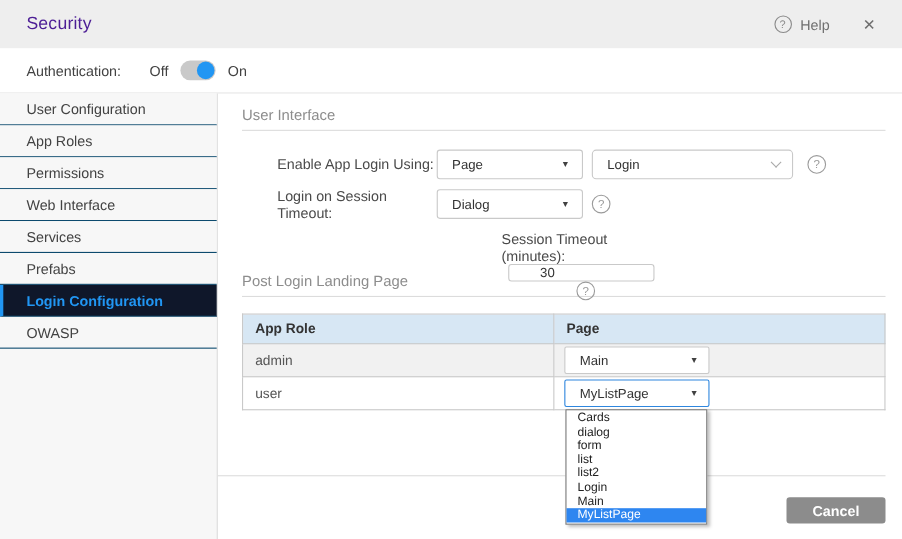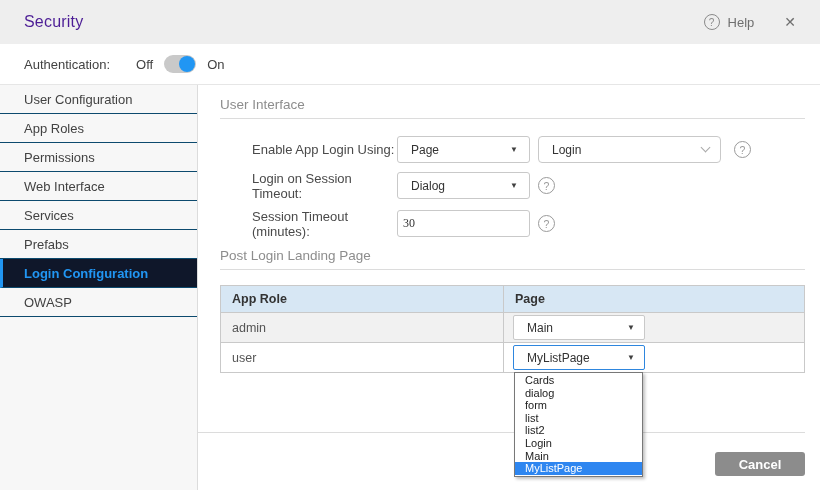--- a/index.html
+++ b/index.html
@@ -41,37 +41,37 @@
   }
   .side-item.selected {
     background:#0f172a; color:#2196f3; font-weight:bold;
     border-left:3px solid #2196f3; padding-left:21px;
   }
   .content { flex:1; position:relative; padding:12px 15px 0 22px; }
   .section-title { font-size:13.5px; color:#8d8d8d; }
   .rule { border:none; border-top:1px solid #dcdcdc; margin:6px 0 0 0; }
   
   .form-row { display:flex; align-items:center; height:27px;margin-left:32px; }
-  .row-1 { margin-top:17px; } .row-2 { margin-top:9px; } .row-3 { margin-top:11px; }
+  .row-1 { margin-top:17px; } .row-2 { margin-top:9px; } .row-3 { margin-top:11px;flex-direction:column; }
   .field-label { width:145px; flex-shrink:0; font-size:13px; color:#4a4a4a; }
   .select {
     height:27px; border:1px solid #c9c9c9; border-radius:3px; background:#fff;
     display:flex; align-items:center; justify-content:space-between;
     padding:0 11px 0 13px; font-size:12px; color:#333;
   }
   .sel-w1 { width:133px; }
   .sel-w2 { width:183px; margin-left:8px; border-radius:4px; }
   .caret { font-size:8px; color:#404040; line-height:1; }
   .chevron {
     width:7px; height:7px; border-right:1px solid #a9a9a9; border-bottom:1px solid #a9a9a9;
     transform:rotate(45deg); margin-top:-4px;
   }
   .text-input {
     width:133px; height:27px; border:1px solid #c9c9c9; border-radius:3px;
-    padding-left:5px; font-size:12px; color:#333; font-family:Liberation Serif, serif; outline:none;
+    padding-left:28px; font-size:12px; color:#333; font-family:Liberation Sans, sans-serif; outline:none;
   }
   .help-icon {
     width:17px; height:17px; border:1px solid #9a9a9a; border-radius:50%; flex-shrink:0;
     display:flex; align-items:center; justify-content:center;
     font-size:10.5px; color:#9a9a9a;
   }
   .ml-lg { margin-left:13px; } .ml-sm { margin-left:8px; }
   .landing-title { margin-top:11px; }
   
   table.roles { margin-top:15px; width:584px; border-collapse:collapse; table-layout:fixed; }

